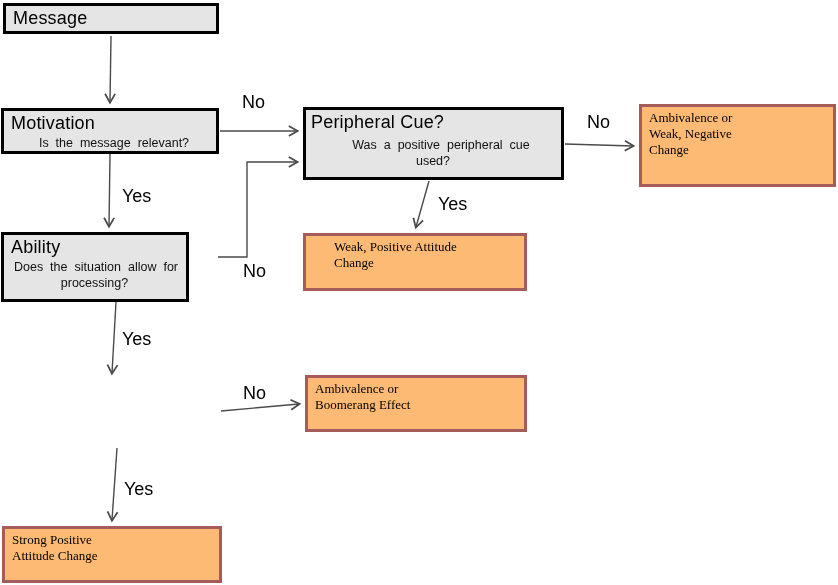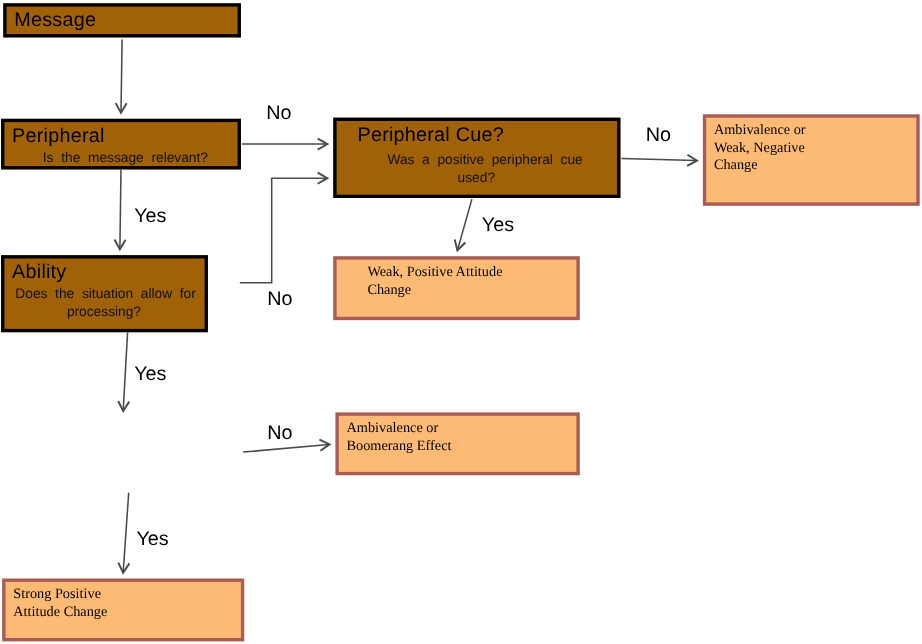--- a/index.html
+++ b/index.html
@@ -12,21 +12,21 @@
     overflow: hidden;
   }
   .svg-layer {
     position: absolute;
     left: 0; top: 0;
     width: 838px; height: 585px;
   }
   .node {
     position: absolute;
     box-sizing: border-box;
-    background: #a16207;
+    background: #e5e5e5;
   }
   .process {
     border: 3px solid #000000;
   }
   .outcome {
     border: 3px solid #a65c58;
     background: #fdba74;
     font-size: 13px;
     line-height: 1.22;
     color: #000000;
@@ -78,26 +78,26 @@
     <path d="M116,302 L112,373" fill="none" stroke="#4a4a4a" stroke-width="1.4" marker-end="url(#arrow)"></path>
     <path d="M221,411 L299,404" fill="none" stroke="#4a4a4a" stroke-width="1.4" marker-end="url(#arrow)"></path>
     <path d="M117,448 L112,520" fill="none" stroke="#4a4a4a" stroke-width="1.4" marker-end="url(#arrow)"></path>
   </svg>
 
   <div class="node process" style="left:3px; top:3px; width:216px; height:31px;">
     <div class="node-title">Message</div>
   </div>
 
   <div class="node process" style="left:1px; top:108px; width:218px; height:46px;">
-    <div class="node-title">Peripheral</div>
+    <div class="node-title">Motivation</div>
     <div class="node-subtitle">Is the message relevant?</div>
   </div>
 
   <div class="node process" style="left:303px; top:107px; width:261px; height:73px;">
-    <div class="node-title" style="padding-left:19px;">Peripheral Cue?</div>
+    <div class="node-title" style="padding-left:5px;">Peripheral Cue?</div>
     <div class="node-subtitle" style="margin-top:3px; text-indent:16px;">Was a positive peripheral cue
 used?</div>
   </div>
 
   <div class="node process" style="left:1px; top:232px; width:188px; height:70px;">
     <div class="node-title">Ability</div>
     <div class="node-subtitle" style="text-indent:3px;">Does the situation allow for
 processing?</div>
   </div>
 

